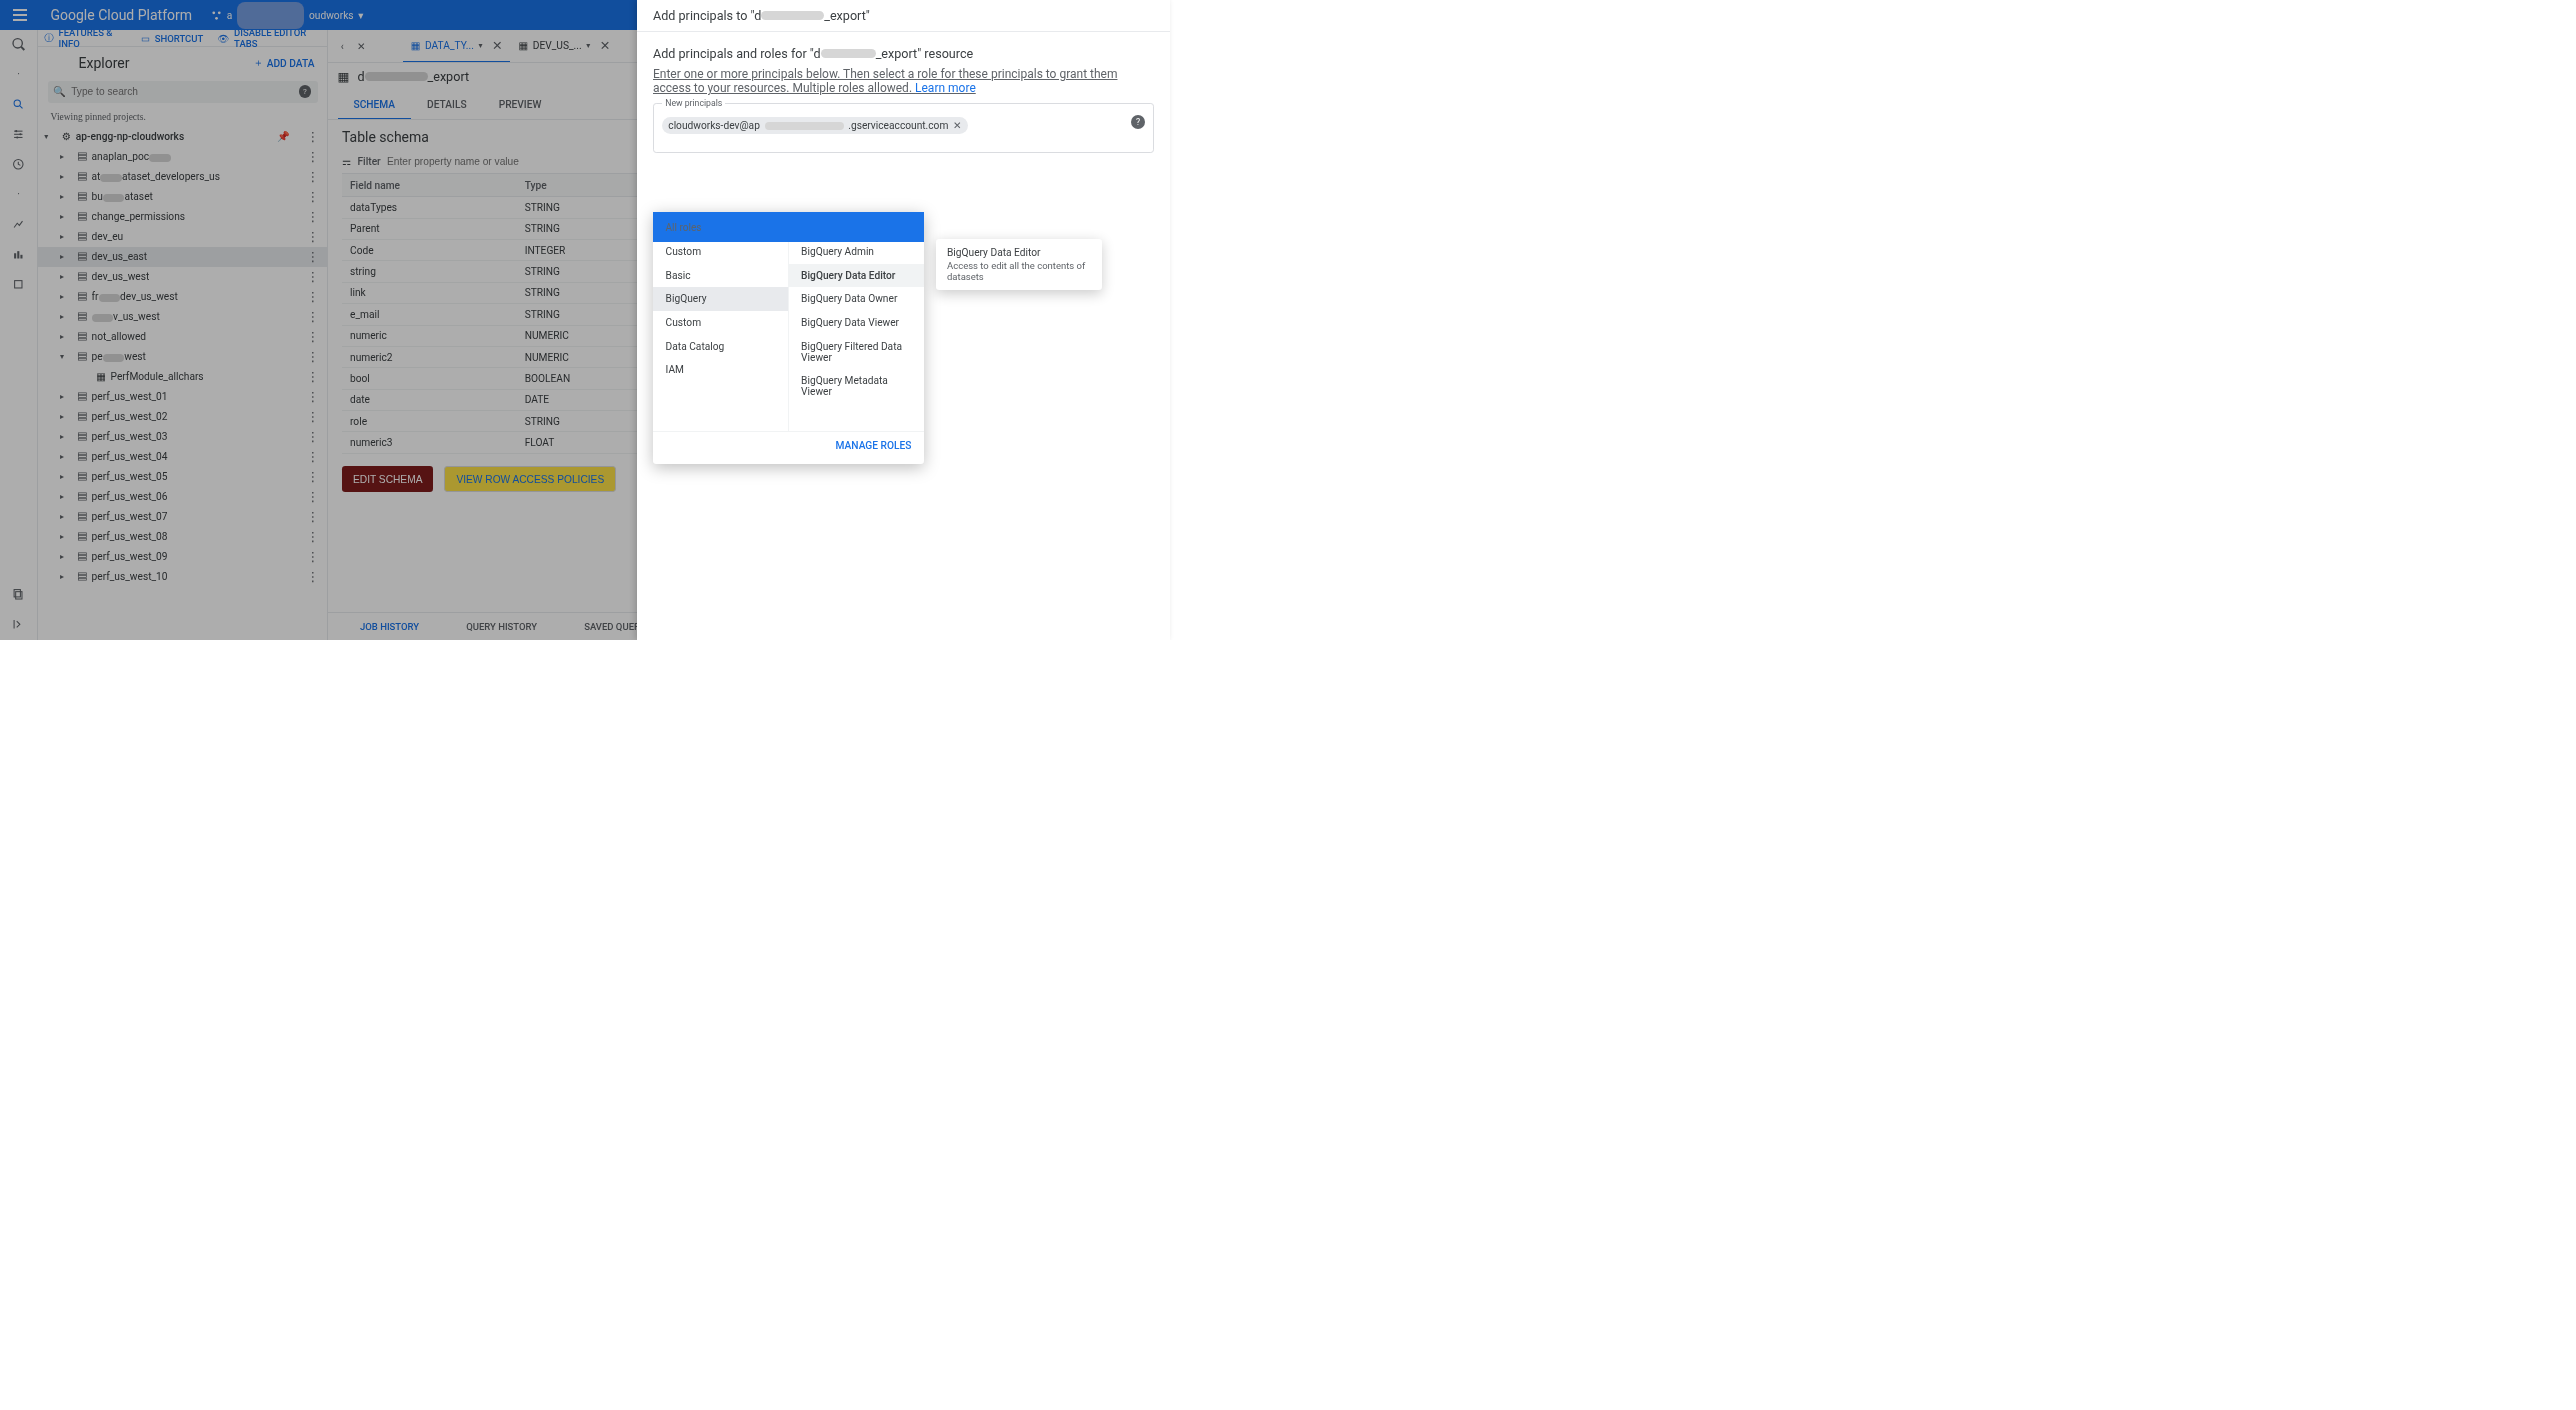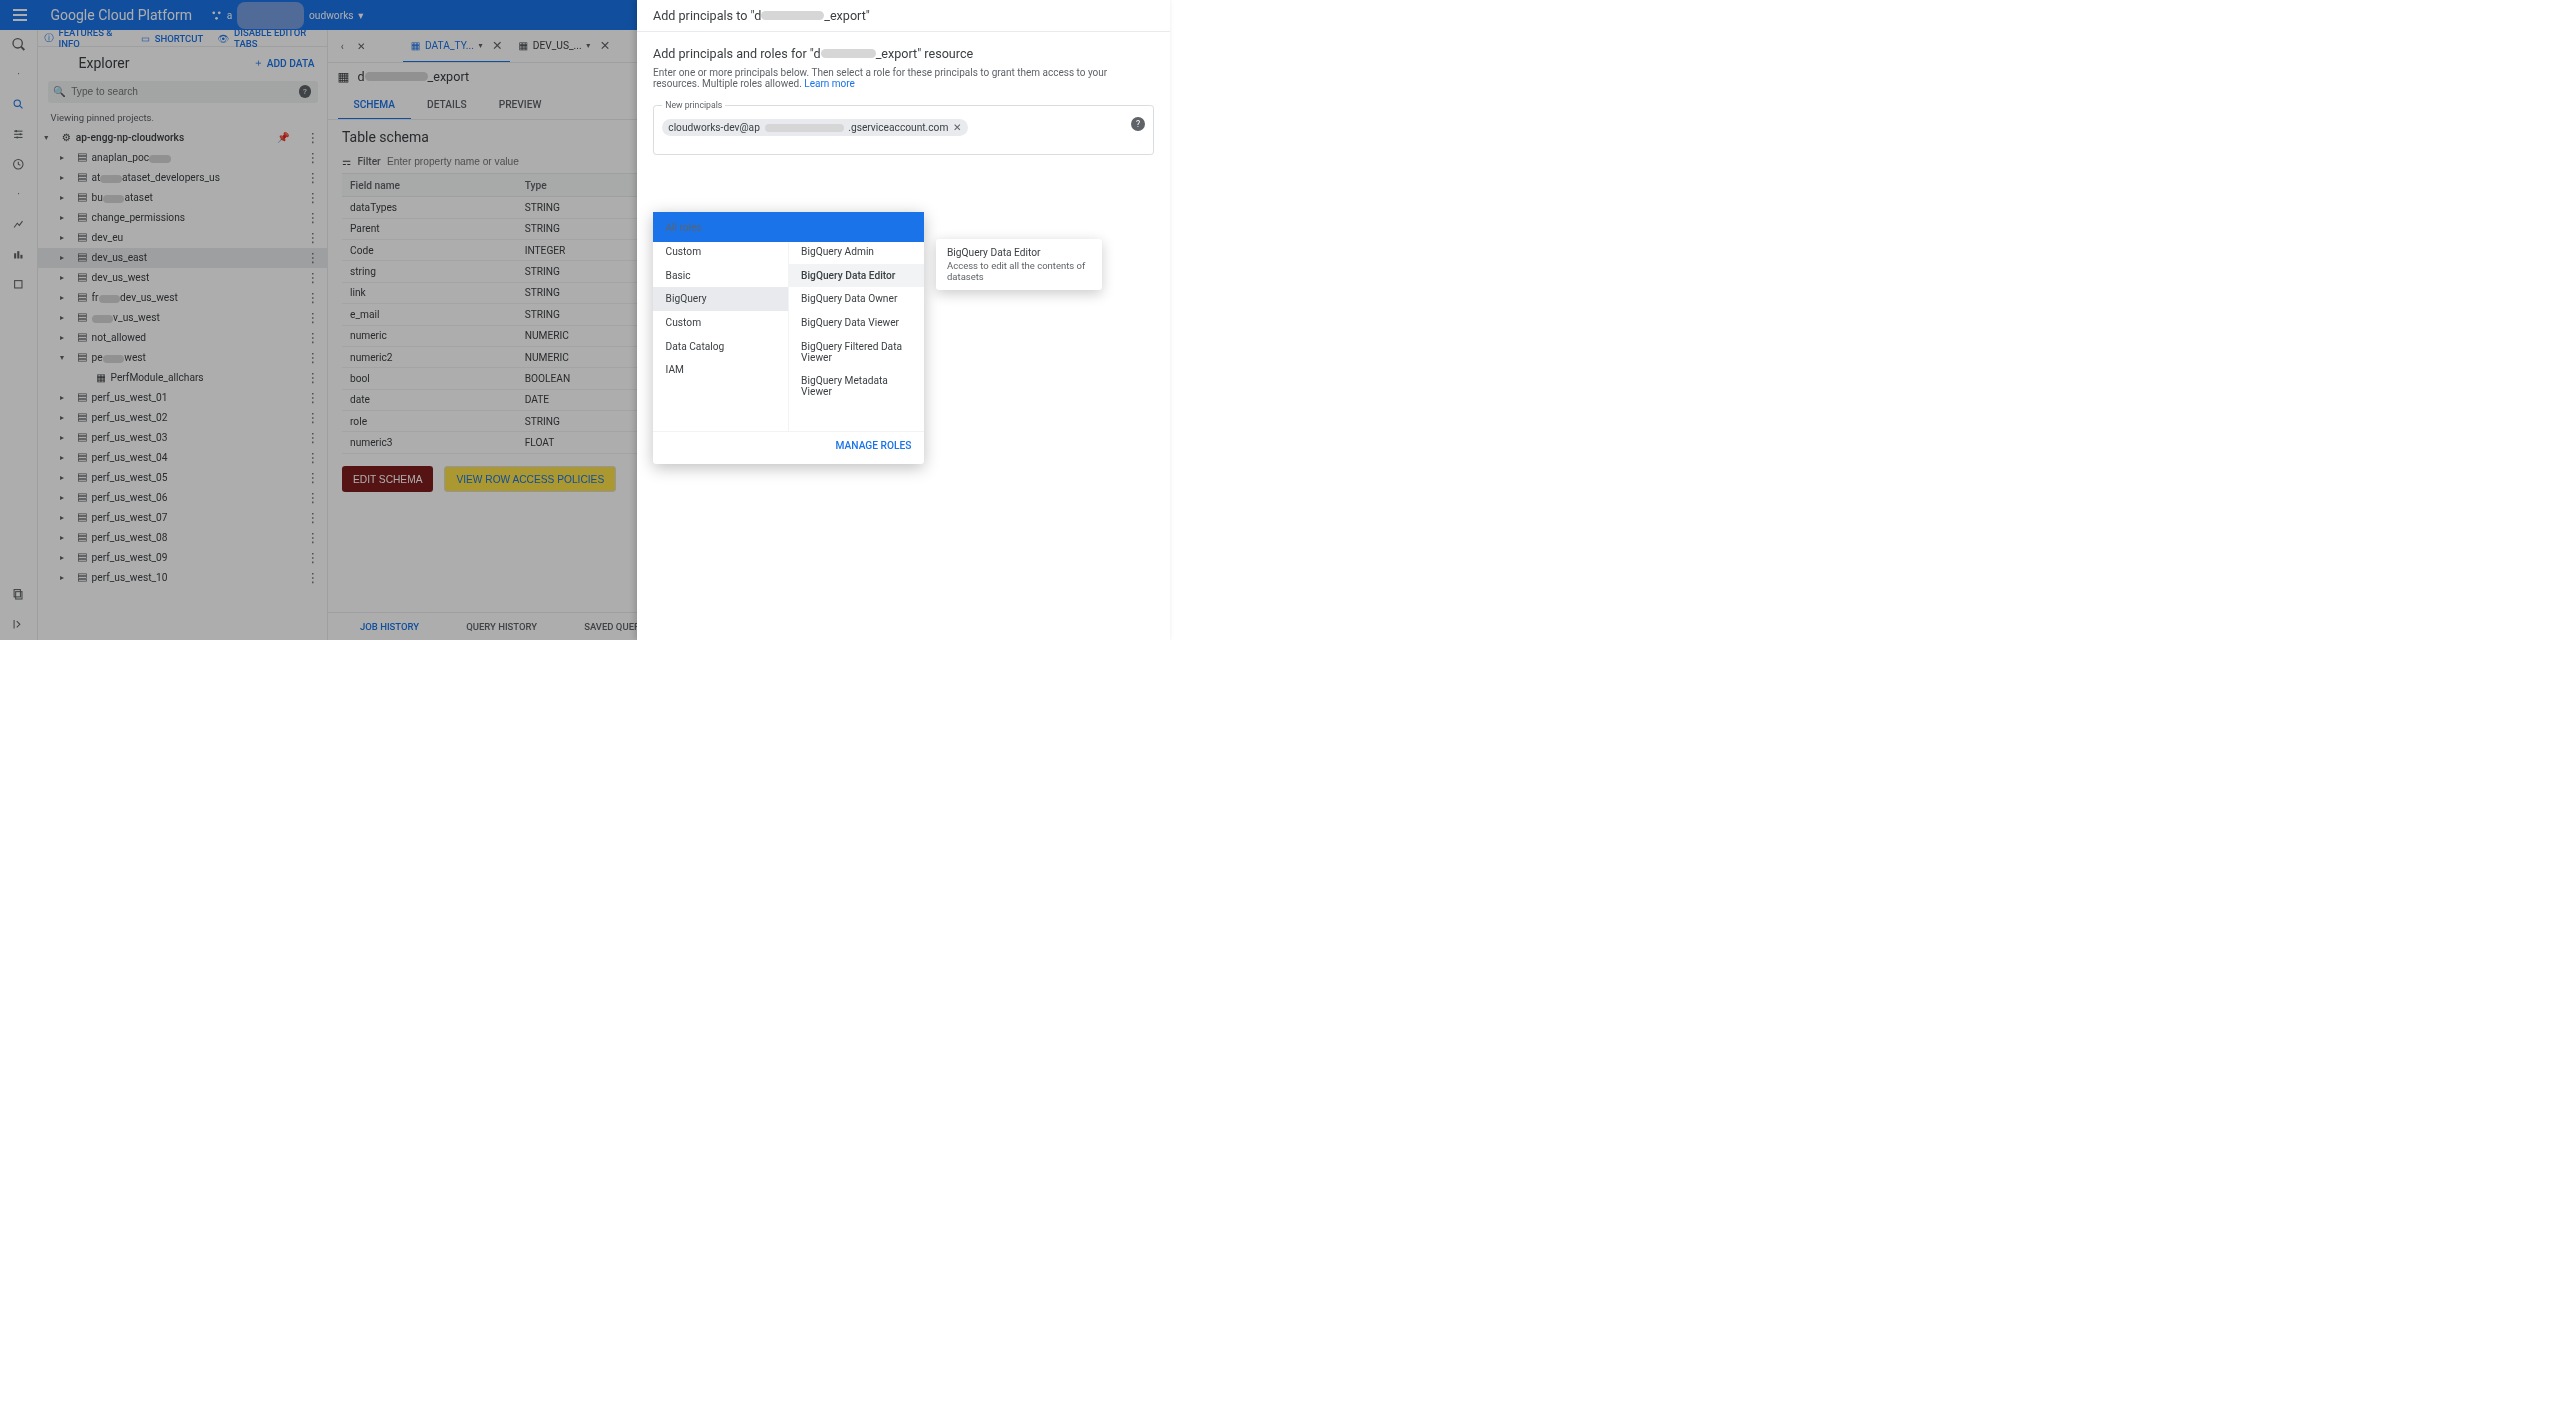--- a/index.html
+++ b/index.html
@@ -32,21 +32,21 @@
 
 .main { position:absolute; top:30px; left:38px; right:0; bottom:0; display:flex; }
 .explorer {
   width:290px; background:#fff; border-right:0.8px solid #e8eaed; display:flex; flex-direction:column;
 }
 .explorer-hdr { display:flex; align-items:center; justify-content:space-between; padding:8px 12.6px 4.7px;}
 .explorer-hdr h2 { font-size:14px; font-weight:400;margin-left:28px;}
 .add-data { color:#1a73e8; font-size:10.2px; font-weight:500; display:flex; align-items:center; gap:3.2px; cursor:pointer;}
 .search-box { margin:4.7px 9.5px; background:#f1f3f4; border-radius:3.2px; padding:4.7px 6.3px; display:flex; align-items:center; gap:4.7px;}
 .search-box input { background:transparent; border:none; outline:none; flex:1; font-size:10.2px;}
-.viewing { padding:4.7px 12.6px; font-size:9.5px; color:#5f6368;}
+.viewing { padding:4.7px 12.6px; font-size:9.5px; color:#5f6368;font-family:Liberation Serif, serif;}
 .tree { flex:1; overflow:auto; position:relative;}
 .tree::-webkit-scrollbar{width:4.7px;}
 .tree-row { display:flex; align-items:center; height:20px; padding-left:6.3px; gap:3.2px; font-size:10.2px; color:#3c4043; cursor:pointer;}
 .tree-row.lvl1 { padding-left:22px;}
 .tree-row.lvl2 { padding-left:41px;}
 .tree-row.selected { background:#e8eaed;}
 .tree-row .expander { width:12.6px; color:#5f6368; font-size:8px;}
 .tree-row .ds-icon { width:12.6px; display:flex; justify-content:center;}
 .tree-row .label { flex:1; white-space:nowrap; overflow:hidden; text-overflow:ellipsis;}
 .tree-row .blurspan { background:#d6d6d6; border-radius:4.7px; color:transparent; padding:0 3.2px; display:inline-block; height:8px; vertical-align:middle;}
@@ -82,21 +82,21 @@
 .footer-tabs span { font-size:9.5px; font-weight:500; color:#5f6368; cursor:pointer;}
 .footer-tabs span.active { color:#1a73e8;}
 
 .side-panel {
   position:absolute; top:0; right:0; width:533px; bottom:0; background:#fff; z-index:10;
   box-shadow:-1.6px 0 6.3px rgba(0,0,0,0.2); display:flex; flex-direction:column;
 }
 .sp-header { padding:8px 16px; border-bottom:0.8px solid #e8eaed; font-size:12.6px;}
 .sp-body { padding:14px 16px; position:relative;}
 .sp-body h3 { font-size:12.6px; font-weight:400; margin-bottom:6.3px;}
-.sp-desc { font-size:10px; color:#5f6368; margin-bottom:16px;}
+.sp-desc { font-size:12px; color:#5f6368; margin-bottom:8px;text-decoration:underline;}
 .sp-desc a { color:#1a73e8; text-decoration:none;}
 .principals-box { border:0.8px solid #dadce0; border-radius:3.2px; padding:12.6px 8px 17.3px; position:relative; margin-bottom:14px;}
 .principals-box .lbl { position:absolute; top:-6.3px; left:8px; background:#fff; font-size:8.7px; color:#5f6368; padding:0 3.2px;}
 .chip { display:inline-flex; align-items:center; background:#e8eaed; border-radius:11px; padding:3.2px 6.3px; font-size:10.2px; gap:4.7px;}
 .chip .x { color:#5f6368; cursor:pointer; }
 .help-icon { width:14px; height:14px; border-radius:50%; background:#5f6368; color:#fff; font-size:8.7px; display:inline-flex; align-items:center; justify-content:center; position:absolute; right:8px; top:11px;}
 .role-row { display:flex; align-items:flex-start; gap:9.5px;}
 .role-select { border:0.8px solid #1a73e8; border-radius:3.2px; padding:8px 9.5px; width:126px; position:relative;}
 .role-select .lbl { position:absolute; top:-6.3px; left:6.3px; background:#fff; font-size:8.7px; color:#1a73e8; padding:0 3.2px;}
 .trash { margin-left:auto; color:#5f6368; cursor:pointer; font-size:12.6px;}

